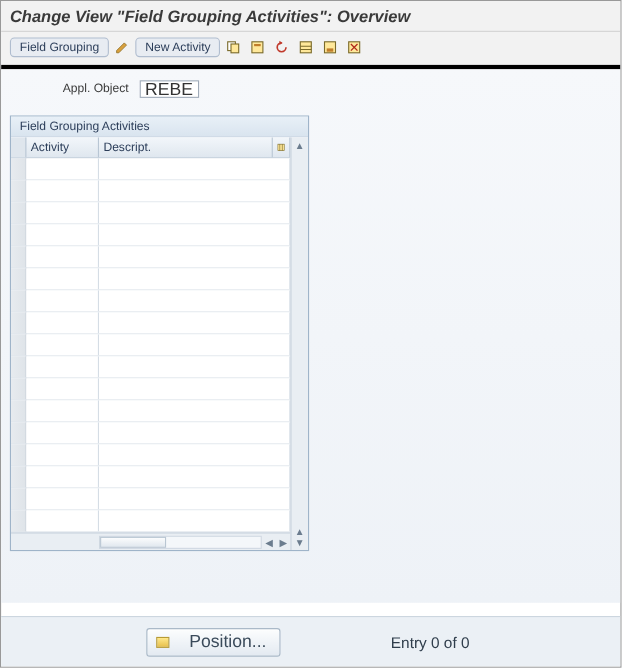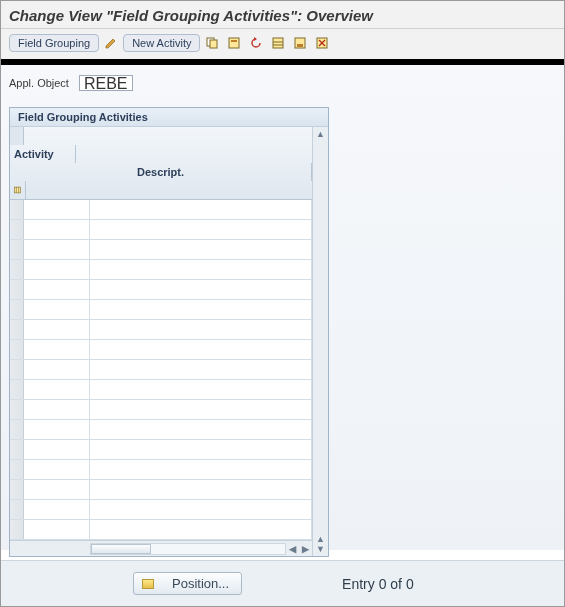--- a/index.html
+++ b/index.html
@@ -26,21 +26,21 @@
     font-weight: bold;
     font-style: italic;
     color: #3a3a3a;
   }
   .toolbar {
     display: flex;
     align-items: center;
     gap: 2px;
     padding: 4px 8px 6px 8px;
     background: #f2f2f2;
-    border-bottom: 6px solid #000000;
+    border-bottom: 4px solid #000000;
   }
   .tb-btn {
     background: #e8ecf2;
     border: 1px solid #b0bdcf;
     border-radius: 4px;
     padding: 2px 8px;
     font-size: 11px;
     cursor: pointer;
     color: #2c3e5a;
     display: flex;
@@ -60,69 +60,68 @@
   .content {
     padding: 10px 8px 0 8px;
     background: linear-gradient(#f6f8fb,#eef2f7);
     height: calc(100% - 120px);
   }
   .field-row {
     display: flex;
     align-items: center;
     gap: 10px;
     margin-bottom: 16px;
+    margin-left: 48px;
   }
   .field-row label { color:#3a3a3a; font-weight: normal; }
   .field-val {
     background: #fff;
     border: 1px solid #9faab8;
     padding: 1px 4px;
     font-size: 16px;
     min-width: 36px;
     height: 16px;
     line-height: 14px;
     display: inline-block;
   }
   .panel {
-    width: 320px;
+    width: 272px;
     border: 1px solid #9fb4c9;
     background: #eef3f8;
-    font-weight: bold;
   }
   .panel-title {
     background: linear-gradient(#e8f0f7,#d9e4ef);
     border-bottom: 1px solid #c2d0de;
     padding: 3px 8px;
     font-size: 11px;
     color: #2c3e5a;
   }
   .grid {
     display: flex;
     background: #fff;
   }
   .grid-body {
     flex: 1;
   }
   .grid-head {
     display: flex;
     background: linear-gradient(#f2f6fa,#dfe7ef);
     border-bottom: 1px solid #b8c6d4;
-    flex-direction: column;
   }
   .gh-cell {
     border-right: 1px solid #b8c6d4;
     padding: 2px 4px;
     font-size: 11px;
     color: #2c3e5a;
     height: 18px;
     line-height: 14px;
   }
   .col-sel { width: 14px; background:#dfe6ed;}
   .col-act { width: 66px; }
-  .col-desc { flex:1;text-align:center; }
+  .col-desc { flex:1; }
   .col-cfg { width: 16px; display:flex; align-items:center; justify-content:center;}
   .grid-row {
     display: flex;
     height: 20px;
     border-bottom: 1px solid #d5dde5;
   }
   .gr-cell {
     border-right: 1px solid #d5dde5;
     background: #fff;
   }
@@ -159,21 +158,21 @@
     display: flex;
     align-items: center;
     padding: 0 12px;
     gap: 100px;
   }
   .position-btn {
     background: linear-gradient(#fcfdfe,#e3eaf1);
     border: 1px solid #aab9c8;
     border-radius: 3px;
     padding: 3px 12px 3px 8px;
-    font-size: 13px;
+    font-size: 16px;
     color: #3a4a5a;
     display: flex;
     align-items: center;
     gap: 18px;
     cursor: pointer;
     margin-left: 120px;
     box-shadow: 0 1px 0 #fff inset;
   }
   .position-btn .blk { width:12px; height:10px; background: linear-gradient(#ffe88a,#e7c04c); border:1px solid #b79a34;}
   .entry-txt { font-size:14px; color:#2f3d4b; }

